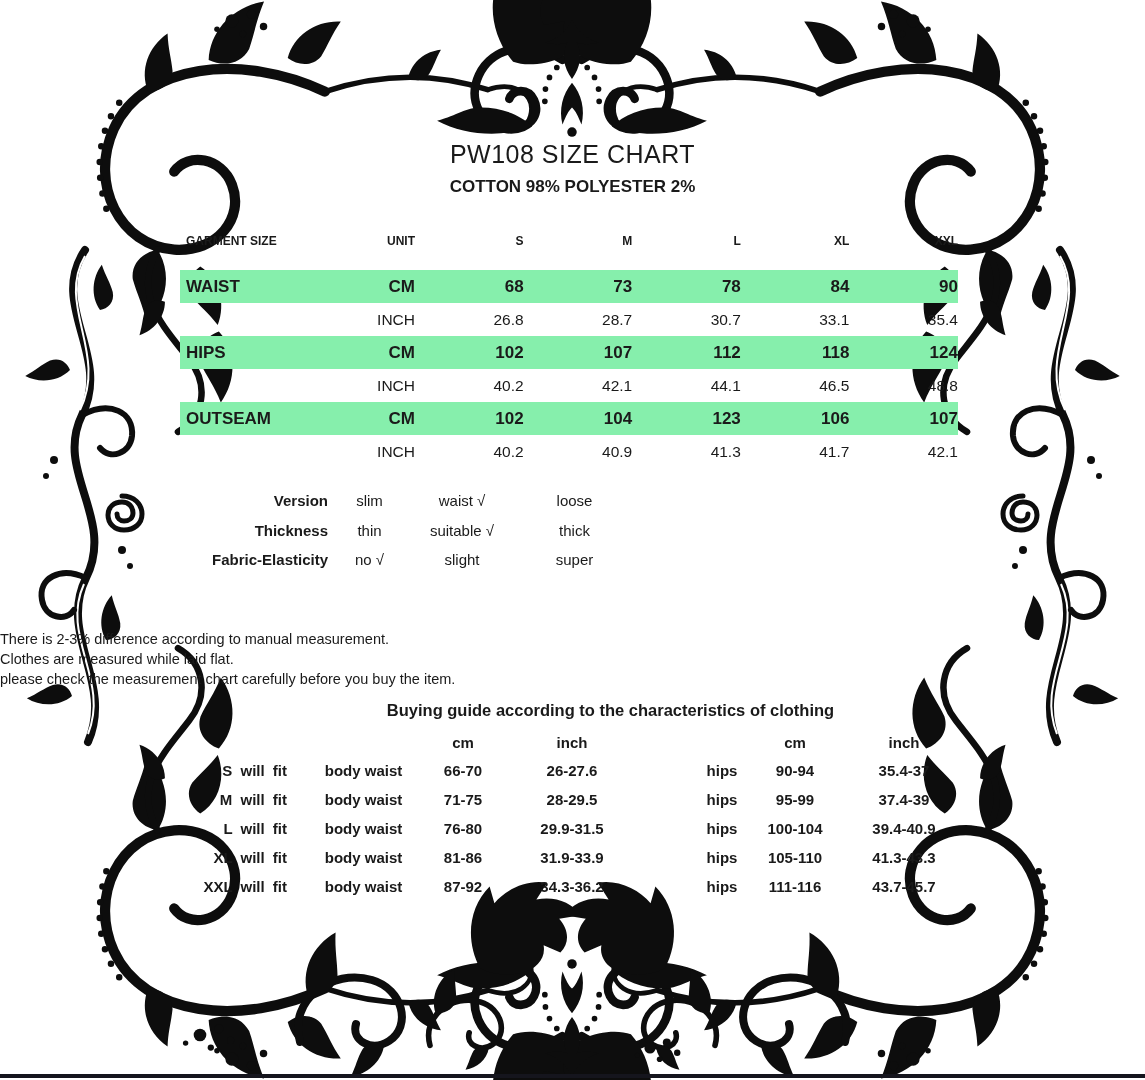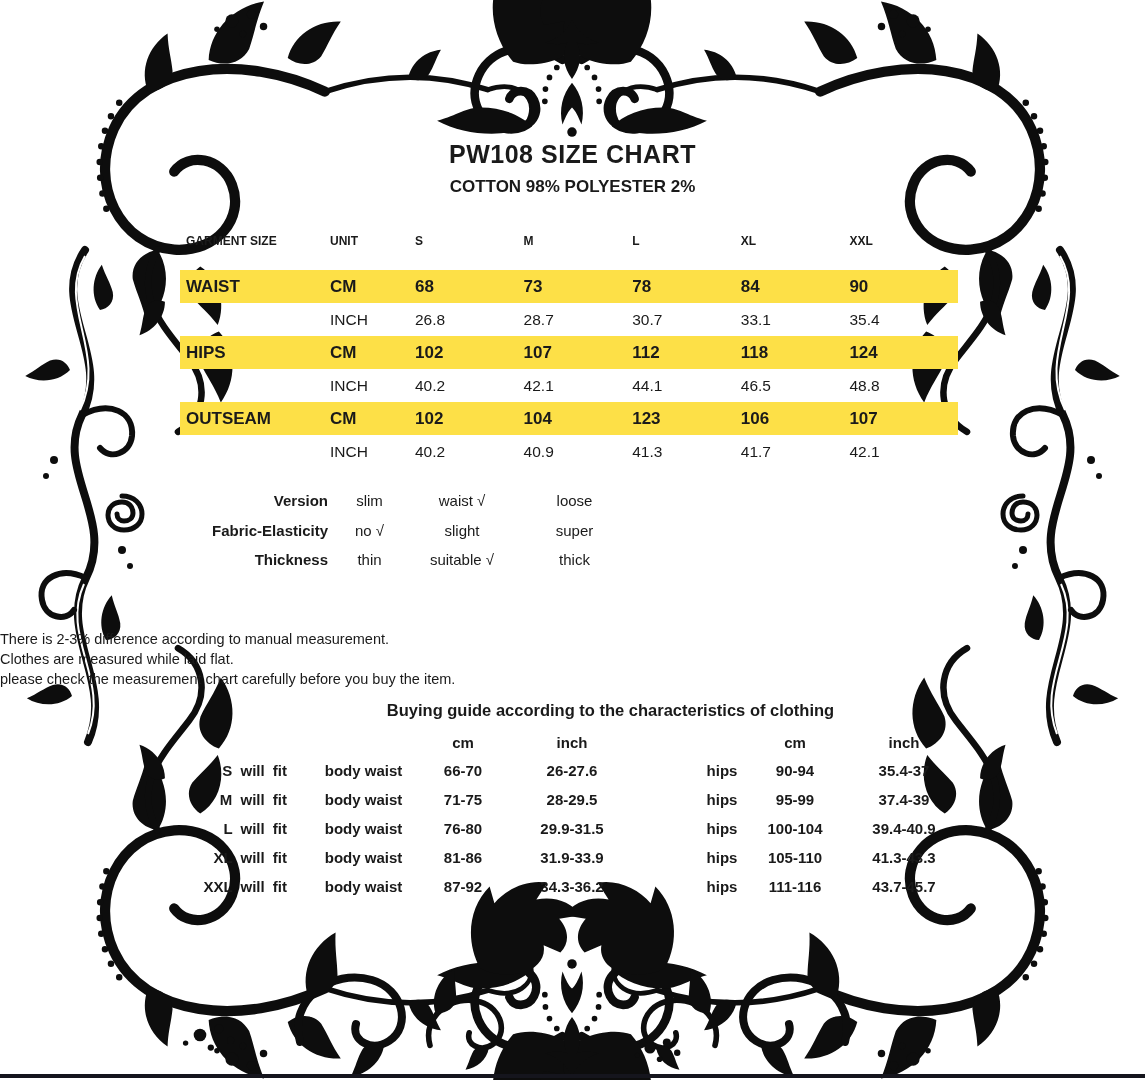--- a/index.html
+++ b/index.html
@@ -5,33 +5,33 @@
   html,body { margin:0; padding:0; }
   body {
     width:1145px; height:1080px; position:relative; overflow:hidden;
     background:#ffffff; color:#1a1a1a;
     font-family:"Liberation Sans", sans-serif;
   }
   .ornament { position:absolute; left:0; top:0; width:1145px; height:1080px; }
   .abs { position:absolute; }
 
   .title { top:140px; left:0; width:100%; text-align:center;
-           font-size:25px; font-weight:700; letter-spacing:.5px; }
+           font-size:25px; font-weight:400; letter-spacing:.5px; }
   .subtitle { top:177px; left:0; width:100%; text-align:center;
               font-size:17px; font-weight:700; }
 
   
   .size-chart { left:180px; top:224px; width:778px; }
   .sc-grid { display:grid; grid-template-columns:150px 85px repeat(5,1fr); align-items:center; }
   .sc-header { height:34px; font-weight:700; font-size:12px; }
   .sc-rows { margin-top:12px; }
   .sc-row { height:33px; font-size:15.5px; }
-  .sc-row.shaded { background:#fde047; }
+  .sc-row.shaded { background:#86efac; }
   .sc-row.bold { font-weight:700; font-size:17px; }
-  .c { text-align:left; }
+  .c { text-align:right; }
   .c.label { text-align:left; padding-left:6px; }
 
   
   .attrs { left:180px; top:486px; width:662px; font-size:15px; }
   .attr-row { display:grid; grid-template-columns:152px 75px 110px 115px 210px;
               height:29.5px; align-items:center; }
   .a-label { text-align:right; font-weight:700; padding-right:4px; }
   .a-opt { text-align:center; }
 
   
@@ -212,33 +212,33 @@
 
 <div class="abs attrs">
   <div class="attr-row">
     <div class="a-label">Version</div>
     <div class="a-opt">slim</div>
     <div class="a-opt">waist √</div>
     <div class="a-opt">loose</div>
     <div class="a-opt"></div>
   </div>
   <div class="attr-row">
+    <div class="a-label">Thickness</div>
+    <div class="a-opt">thin</div>
+    <div class="a-opt">suitable √</div>
+    <div class="a-opt">thick</div>
+    <div class="a-opt"></div>
+  </div>
+  <div class="attr-row">
     <div class="a-label">Fabric-Elasticity</div>
     <div class="a-opt">no √</div>
     <div class="a-opt">slight</div>
     <div class="a-opt">super</div>
     <div class="a-opt"></div>
   </div>
-  <div class="attr-row">
-    <div class="a-label">Thickness</div>
-    <div class="a-opt">thin</div>
-    <div class="a-opt">suitable √</div>
-    <div class="a-opt">thick</div>
-    <div class="a-opt"></div>
-  </div>
 </div>
 
 <div class="abs notes">
   <p>There is 2-3% difference according to manual measurement.</p>
   <p>Clothes are measured while laid flat.</p>
   <p>please check the measurement chart carefully before you buy the item.</p>
 </div>
 
 <div class="abs bg-title">Buying guide according to the characteristics of clothing</div>
 

